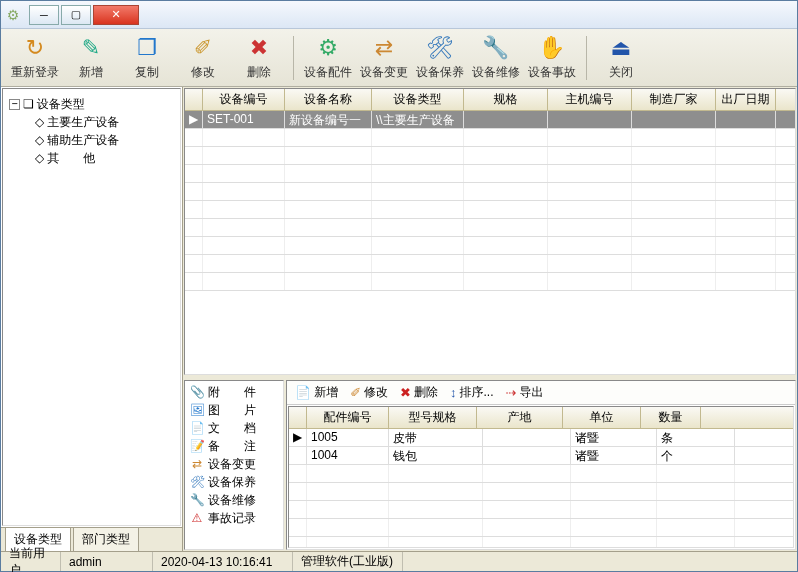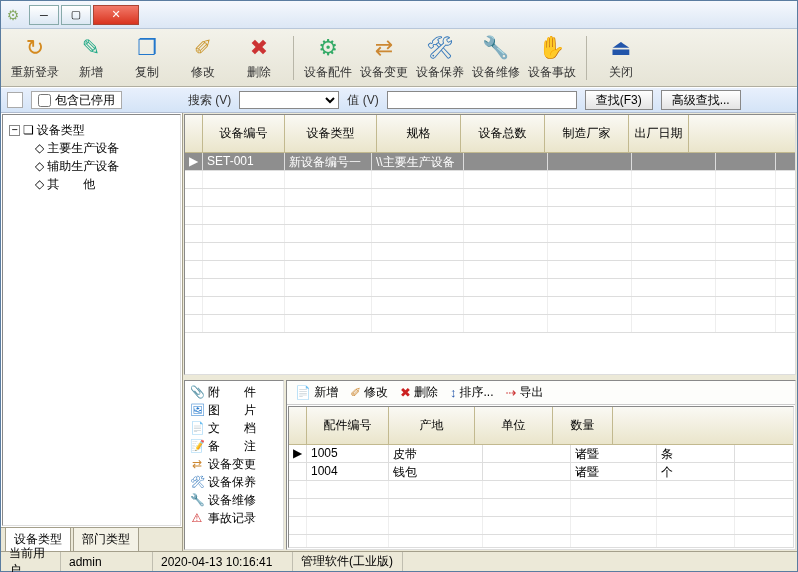--- a/index.html
+++ b/index.html
@@ -36,21 +36,21 @@
 .treeitem.child { padding-left:28px; }
 .treeexp { width:11px; height:11px; border:1px solid #888; display:inline-flex; align-items:center; justify-content:center; font-size:10px; line-height:1; font-family:monospace; background:#fff;}
 .treeicon { font-size:12px; }
 .lefttabs { height:24px; border-top:1px solid #a49f8b; display:flex; align-items:flex-end; background:#ece9d8; padding-left:4px; gap:2px;}
 .lefttabs .tab { padding:3px 8px; border:1px solid #a49f8b; border-bottom:none; background:#f4f2e6; font-size:12px; cursor:default;}
 .lefttabs .tab.active { background:#fff; }
 
 .rightpanel { flex:1; display:flex; flex-direction:column; min-width:0; }
 .grid { flex:1; border:1px inset #ddd; margin:1px; display:flex; flex-direction:column; min-height:0; overflow:hidden; position:relative; background:#fff;}
 .gridhead { display:flex; background:linear-gradient(#faf9f4,#eae5cb); border-bottom:1px solid #c2b98f; }
-.gridhead .gh { flex:0 0 auto; border-right:1px solid #c2b98f; padding:10px 4px; text-align:center;}
+.gridhead .gh { flex:0 0 auto; border-right:1px solid #c2b98f; padding:2px 4px; text-align:center;}
 .gridhead .gh:first-child { width:18px; }
 .gridbody { flex:1; overflow:auto; }
 .gridrow { display:flex; height:18px; border-bottom:1px solid #ddd;}
 .gridrow .gc { flex:0 0 auto; border-right:1px solid #ddd; padding:1px 4px; overflow:hidden; white-space:nowrap;}
 .gridrow .gc:first-child { width:18px; text-align:center; }
 .gridrow.sel { background:#8e8e8e; color:#fff; }
 .gridrow.empty .gc { border-right:1px solid #eee; }
 
 .bottomsplit { height:175px; display:flex; border-top:3px solid #ece9d8; }
 .detailnav { width:100px; border:1px inset #ddd; margin:1px; background:#fff; overflow:auto; padding:2px;}
@@ -129,34 +129,20 @@
         <div class="tic ic-accident">✋</div>
         <div class="tlbl">设备事故</div>
       </div>
       <div class="tsep"></div>
       <div class="tbtn">
         <div class="tic ic-close">⏏</div>
         <div class="tlbl">关闭</div>
       </div>
     </div>
 
-  <div class="searchbar">
-    <span style="width:16px;height:16px;border:1px solid #aaa;background:#fff;display:inline-block"></span>
-    <label class="chkwrap">
-      <input type="checkbox" style="">
-      <span>包含已停用</span>
-    </label>
-    <span style="flex:0 0 50px"></span>
-    <span class="lbl">搜索 (V)</span>
-    <select style="width:100px"></select>
-    <span class="lbl">值 (V)</span>
-    <input type="text" style="width: 190px;">
-    <button>查找(F3)</button>
-    <button>高级查找...</button>
-  </div>
 
   <div class="mainsplit">
     <div class="leftpanel">
       <div class="tree">
         <div class="treeitem">
           <span class="treeexp">−</span>
           <span class="treeicon">❏</span>
           <span>设备类型</span>
         </div>
         <div id="treechildren">
@@ -178,23 +164,24 @@
           <div class="tab active">设备类型</div>
           <div class="tab">部门类型</div>
         </div>
     </div>
 
     <div class="rightpanel">
       <div class="grid">
         <div class="gridhead" id="mghead">
             <div class="gh"></div>
             <div class="gh w-code">设备编号</div>
+            <div class="gh w-name">设备名称</div>
             <div class="gh w-type">设备类型</div>
             <div class="gh w-spec">规格</div>
-            <div class="gh w-host">设备总数</div>
+            <div class="gh w-host">主机编号</div>
             <div class="gh w-maker">制造厂家</div>
             <div class="gh w-date">出厂日期</div>
           </div>
         <div class="gridbody" id="mgbody">
             <div class="gridrow sel">
               <div class="gc">▶</div>
               <div class="gc w-code">SET-001</div>
               <div class="gc w-name">新设备编号一</div>
               <div class="gc w-type">\\主要生产设备</div>
               <div class="gc w-spec"></div>
@@ -350,20 +337,21 @@
               </div>
               <div class="dtb">
                 <span class="dic" style="color:#c33">⇢</span>
                 <span>导出</span>
               </div>
             </div>
           <div class="grid" style="flex:1">
             <div class="gridhead" id="dghead">
                 <div class="gh"></div>
                 <div class="gh w-pcode">配件编号</div>
+                <div class="gh w-pspec">型号规格</div>
                 <div class="gh w-place">产地</div>
                 <div class="gh w-unit">单位</div>
                 <div class="gh w-qty">数量</div>
               </div>
             <div class="gridbody" id="dgbody">
                 <div class="gridrow">
                   <div class="gc">▶</div>
                   <div class="gc w-pcode">1005</div>
                   <div class="gc w-pname">皮带</div>
                   <div class="gc w-pspec"></div>

